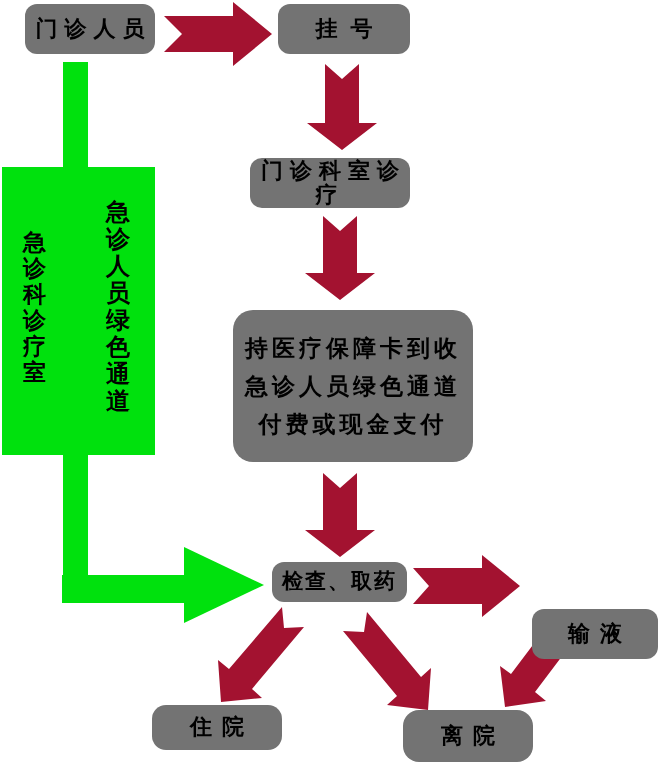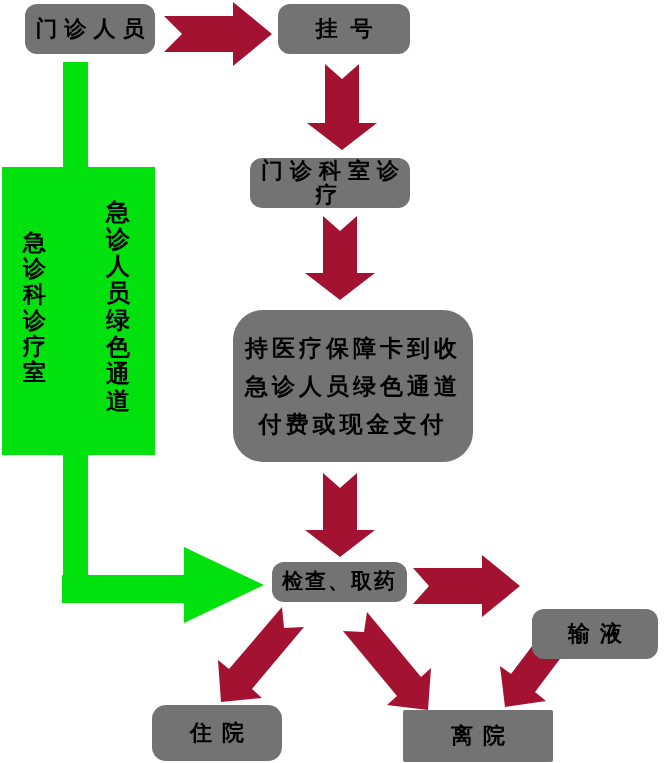--- a/index.html
+++ b/index.html
@@ -25,21 +25,21 @@
     font-weight: bold;
     font-size: 22px;
     display: flex;
     align-items: center;
     justify-content: center;
     text-align: center;
     line-height: 1.1;
     z-index: 3;
   }
   .node.big {
-    border-radius: 30px;
+    border-radius: 20px;
     flex-direction: column;
     font-size: 23px;
   }
   .node.big .pline {
     line-height: 38px;
     letter-spacing: 4px;
     white-space: nowrap;
   }
 
   
@@ -69,22 +69,22 @@
   .red-arrow  { fill: #A31230; }
   .grn-arrow  { fill: #00E10D; }
 
   
   #box-outpatient   { left: 25px;  top: 4px;   width: 130px; height: 50px; letter-spacing: 7px;  text-indent: 7px; }
   #box-registration { left: 278px; top: 4px;   width: 132px; height: 50px; letter-spacing: 13px; text-indent: 13px; }
   #box-clinic       { left: 250px; top: 158px; width: 160px; height: 50px; letter-spacing: 7px;  text-indent: 7px; }
   #box-payment      { left: 233px; top: 310px; width: 240px; height: 152px; }
   #box-exam         { left: 272px; top: 562px; width: 135px; height: 40px; letter-spacing: 2px;  font-size: 21px; }
   #box-infusion     { left: 532px; top: 562px; width: 126px; height: 50px; letter-spacing: 10px; text-indent: 10px; margin-top: 47px; }
-  #box-admission    { left: 152px; top: 705px; width: 130px; height: 56px; letter-spacing: 10px; text-indent: 10px; border-radius: 14px; }
-  #box-discharge    { left: 403px; top: 710px; width: 150px; height: 52px; letter-spacing: 10px; text-indent: 10px; border-radius: 2px; }
+  #box-admission    { left: 152px; top: 705px; width: 130px; height: 45px; letter-spacing: 10px; text-indent: 10px; border-radius: 14px; }
+  #box-discharge    { left: 403px; top: 710px; width: 130px; height: 52px; letter-spacing: 10px; text-indent: 10px; border-radius: 16px; }
 
   #green-stem-top    { left: 63px; top: 62px;  width: 25px;  height: 105px; }
   #green-panel       { left: 2px;  top: 167px; width: 153px; height: 288px; }
   #green-stem-bottom { left: 63px; top: 455px; width: 25px;  height: 148px; }
   #green-bar         { left: 62px; top: 575px; width: 122px; height: 28px; }
 </style>
 </head>
 <body>
 
 <div id="canvas">

